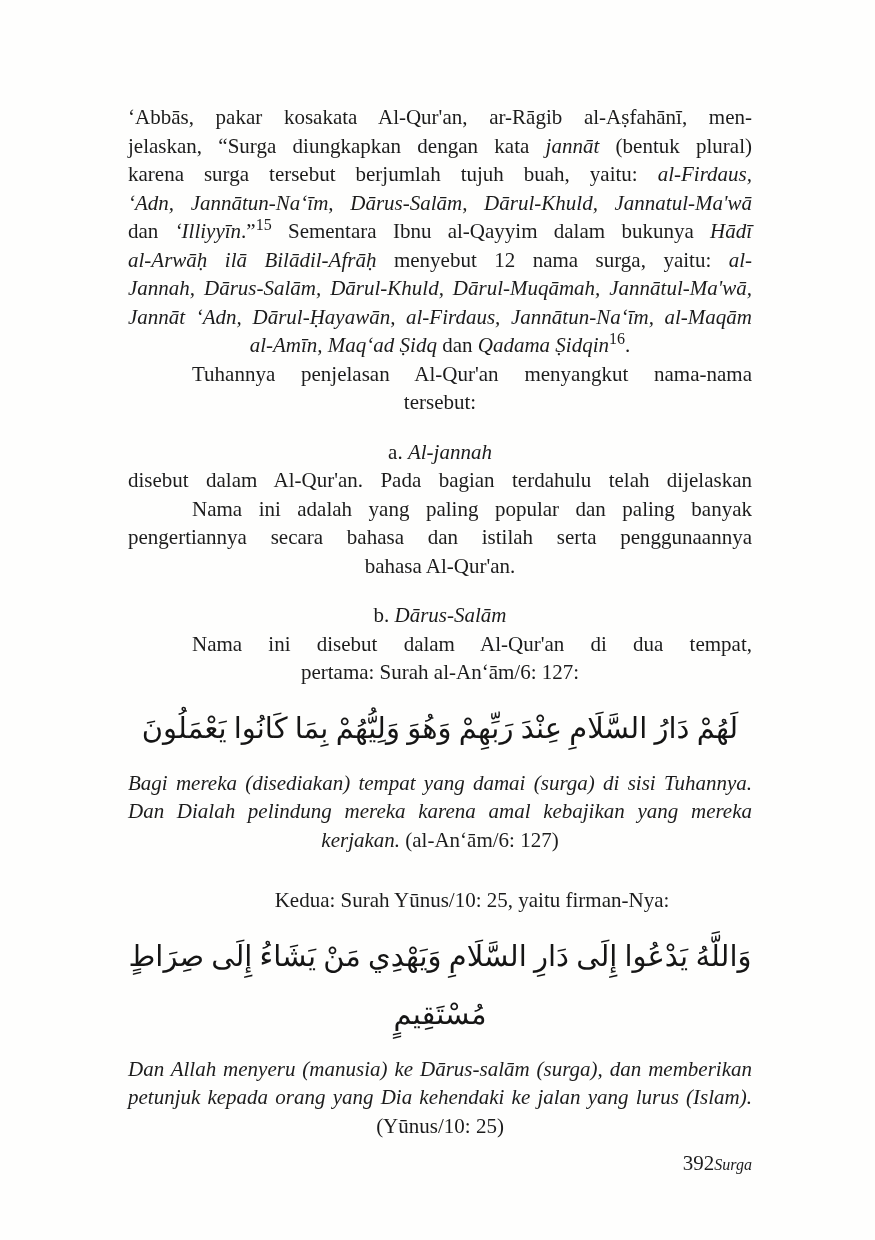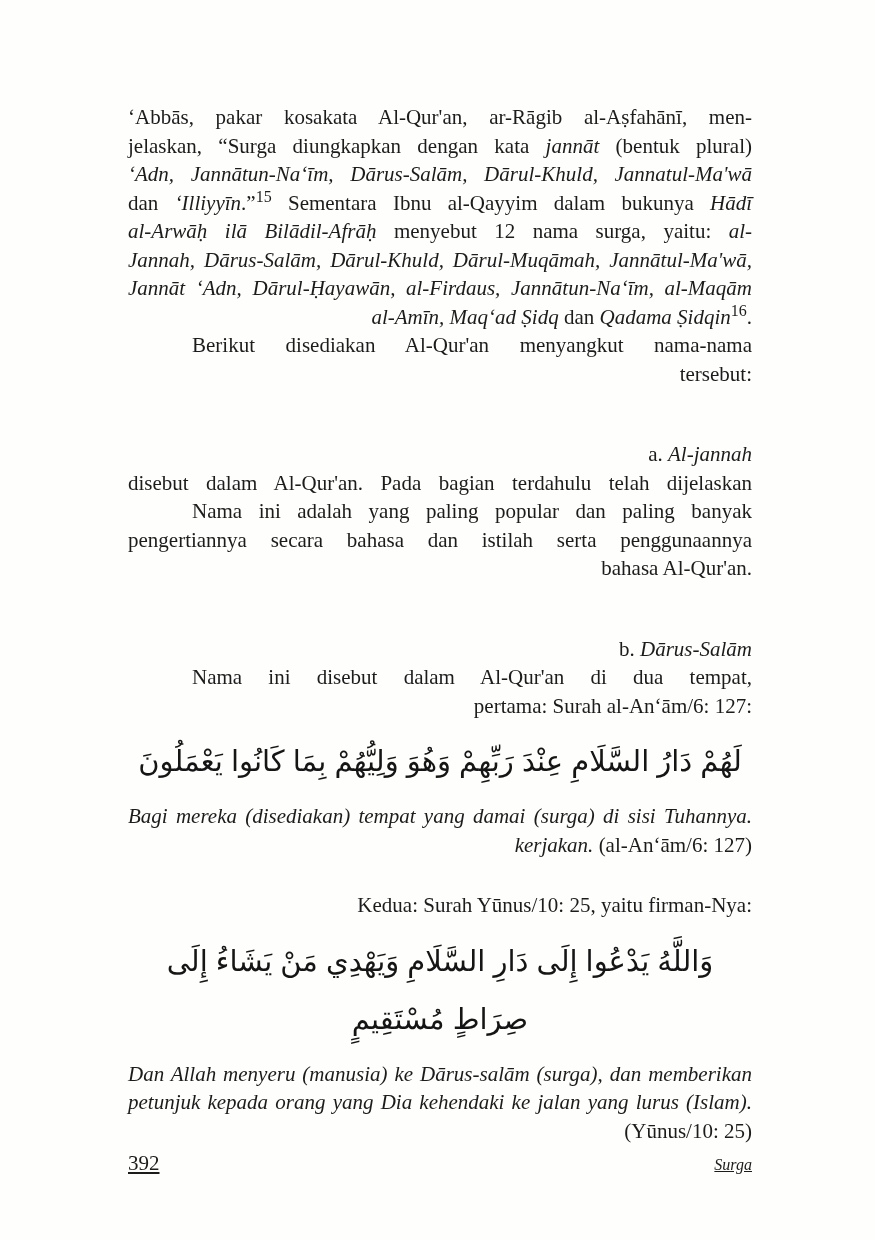--- a/index.html
+++ b/index.html
@@ -11,64 +11,64 @@
     background: #fefefd;
     box-sizing: border-box;
     padding: 103px 123px 64px 128px;
     display: flex;
     flex-direction: column;
     font-family: "Liberation Serif", "DejaVu Serif", serif;
     color: #1c1c1c;
   }
   .text-block { font-size: 21px; line-height: 28.5px; }
   .block { margin: 0; }
-  .line { text-align: right; white-space: normal; }
+  .line { text-align: center; white-space: normal; }
   .line.just { text-align: justify; text-align-last: justify; }
   .line.indent { text-indent: 64px; }
   .seg.normal { font-style: normal; }
   .seg.italic { font-style: italic; font-family: Liberation Serif, serif; }
   sup.seg { font-size: 16px; line-height: 0; font-style: normal; }
-  .block-heading { margin-top: 52px; }
+  .block-heading { margin-top: 21px; }
   [data-name="para-kedua"] { margin-top: 32px; }
   .block-arabic {
     margin: 12px 0;
     text-align: center;
     direction: rtl;
-    font-family: Liberation Sans, sans-serif;
+    font-family: Liberation Serif, serif;
     font-size: 29px;
     line-height: 58px;
     color: #151515;
   }
   .footer {
     margin-top: auto;
     display: flex;
-    justify-content: space-between;
+    justify-content: flex-end;
     align-items: baseline;
     font-size: 21px;
-    text-decoration: underline;
   }
   .footer .running { font-style: italic; font-size: 16px; }
 </style>
 </head>
 <body>
 
 <div class="page" data-name="book-page">
   <div class="text-block" data-name="text-block">
       <div class="block block-para" data-name="para-intro">
         <div class="line just" data-name="text-line"><span class="seg normal" data-name="text-segment">‘Abbās, pakar kosakata Al-Qur'an, ar-Rāgib al-Aṣfahānī, men-</span></div>
         <div class="line just" data-name="text-line"><span class="seg normal" data-name="text-segment">jelaskan, “Surga diungkapkan dengan kata </span><span class="seg italic" data-name="text-segment">jannāt</span><span class="seg normal" data-name="text-segment"> (bentuk plural)</span></div>
+        <div class="line just" data-name="text-line"><span class="seg normal" data-name="text-segment">karena surga tersebut berjumlah tujuh buah, yaitu: </span><span class="seg italic" data-name="text-segment">al-Firdaus,</span></div>
         <div class="line just" data-name="text-line"><span class="seg italic" data-name="text-segment">‘Adn, Jannātun-Na‘īm, Dārus-Salām, Dārul-Khuld, Jannatul-Ma'wā</span></div>
         <div class="line just" data-name="text-line"><span class="seg normal" data-name="text-segment">dan </span><span class="seg italic" data-name="text-segment">‘Illiyyīn</span><span class="seg normal" data-name="text-segment">.”</span><sup class="seg sup" data-name="footnote-marker">15</sup><span class="seg normal" data-name="text-segment"> Sementara Ibnu al-Qayyim dalam bukunya </span><span class="seg italic" data-name="text-segment">Hādī</span></div>
         <div class="line just" data-name="text-line"><span class="seg italic" data-name="text-segment">al-Arwāḥ ilā Bilādil-Afrāḥ</span><span class="seg normal" data-name="text-segment"> menyebut 12 nama surga, yaitu: </span><span class="seg italic" data-name="text-segment">al-</span></div>
         <div class="line just" data-name="text-line"><span class="seg italic" data-name="text-segment">Jannah, Dārus-Salām, Dārul-Khuld, Dārul-Muqāmah, Jannātul-Ma'wā,</span></div>
         <div class="line just" data-name="text-line"><span class="seg italic" data-name="text-segment">Jannāt ‘Adn, Dārul-Ḥayawān, al-Firdaus, Jannātun-Na‘īm, al-Maqām</span></div>
         <div class="line" data-name="text-line"><span class="seg italic" data-name="text-segment">al-Amīn, Maq‘ad Ṣidq </span><span class="seg normal" data-name="text-segment">dan </span><span class="seg italic" data-name="text-segment">Qadama Ṣidqin</span><sup class="seg sup" data-name="footnote-marker">16</sup><span class="seg normal" data-name="text-segment">.</span></div>
       </div>
       <div class="block block-para" data-name="para-berikut">
-        <div class="line just indent" data-name="text-line"><span class="seg normal" data-name="text-segment">Berikut disediakan Al-Qur'an menyangkut nama-nama</span></div>
+        <div class="line just indent" data-name="text-line"><span class="seg normal" data-name="text-segment">Tuhannya penjelasan Al-Qur'an menyangkut nama-nama</span></div>
         <div class="line" data-name="text-line"><span class="seg normal" data-name="text-segment">tersebut:</span></div>
       </div>
       <div class="block block-heading" data-name="heading-a">
         <div class="line" data-name="text-line"><span class="seg normal" data-name="text-segment">a. </span><span class="seg italic" data-name="text-segment">Al-jannah</span></div>
       </div>
       <div class="block block-para" data-name="para-aljannah">
         <div class="line just" data-name="text-line"><span class="seg normal" data-name="text-segment">disebut dalam Al-Qur'an. Pada bagian terdahulu telah dijelaskan</span></div>
         <div class="line just indent" data-name="text-line"><span class="seg normal" data-name="text-segment">Nama ini adalah yang paling popular dan paling banyak</span></div>
         <div class="line just" data-name="text-line"><span class="seg normal" data-name="text-segment">pengertiannya secara bahasa dan istilah serta penggunaannya</span></div>
         <div class="line" data-name="text-line"><span class="seg normal" data-name="text-segment">bahasa Al-Qur'an.</span></div>
@@ -76,20 +76,21 @@
       <div class="block block-heading" data-name="heading-b">
         <div class="line" data-name="text-line"><span class="seg normal" data-name="text-segment">b. </span><span class="seg italic" data-name="text-segment">Dārus-Salām</span></div>
       </div>
       <div class="block block-para" data-name="para-darussalam">
         <div class="line just indent" data-name="text-line"><span class="seg normal" data-name="text-segment">Nama ini disebut dalam Al-Qur'an di dua tempat,</span></div>
         <div class="line" data-name="text-line"><span class="seg normal" data-name="text-segment">pertama: Surah al-An‘ām/6: 127:</span></div>
       </div>
       <div class="block block-arabic" data-name="verse-arabic-1" dir="rtl">لَهُمْ دَارُ السَّلَامِ عِنْدَ رَبِّهِمْ وَهُوَ وَلِيُّهُمْ بِمَا كَانُوا يَعْمَلُونَ</div>
       <div class="block block-para" data-name="translation-1">
         <div class="line just" data-name="text-line"><span class="seg italic" data-name="text-segment">Bagi mereka (disediakan) tempat yang damai (surga) di sisi Tuhannya.</span></div>
+        <div class="line just" data-name="text-line"><span class="seg italic" data-name="text-segment">Dan Dialah pelindung mereka karena amal kebajikan yang mereka</span></div>
         <div class="line" data-name="text-line"><span class="seg italic" data-name="text-segment">kerjakan.</span><span class="seg normal" data-name="text-segment"> (al-An‘ām/6: 127)</span></div>
       </div>
       <div class="block block-para" data-name="para-kedua">
         <div class="line indent" data-name="text-line"><span class="seg normal" data-name="text-segment">Kedua: Surah Yūnus/10: 25, yaitu firman-Nya:</span></div>
       </div>
       <div class="block block-arabic" data-name="verse-arabic-2" dir="rtl">وَاللَّهُ يَدْعُوا إِلَى دَارِ السَّلَامِ وَيَهْدِي مَنْ يَشَاءُ إِلَى صِرَاطٍ مُسْتَقِيمٍ</div>
       <div class="block block-para" data-name="translation-2">
         <div class="line just" data-name="text-line"><span class="seg italic" data-name="text-segment">Dan Allah menyeru (manusia) ke Dārus-salām (surga), dan memberikan</span></div>
         <div class="line just" data-name="text-line"><span class="seg italic" data-name="text-segment">petunjuk kepada orang yang Dia kehendaki ke jalan yang lurus (Islam).</span></div>
         <div class="line" data-name="text-line"><span class="seg normal" data-name="text-segment">(Yūnus/10: 25)</span></div>

